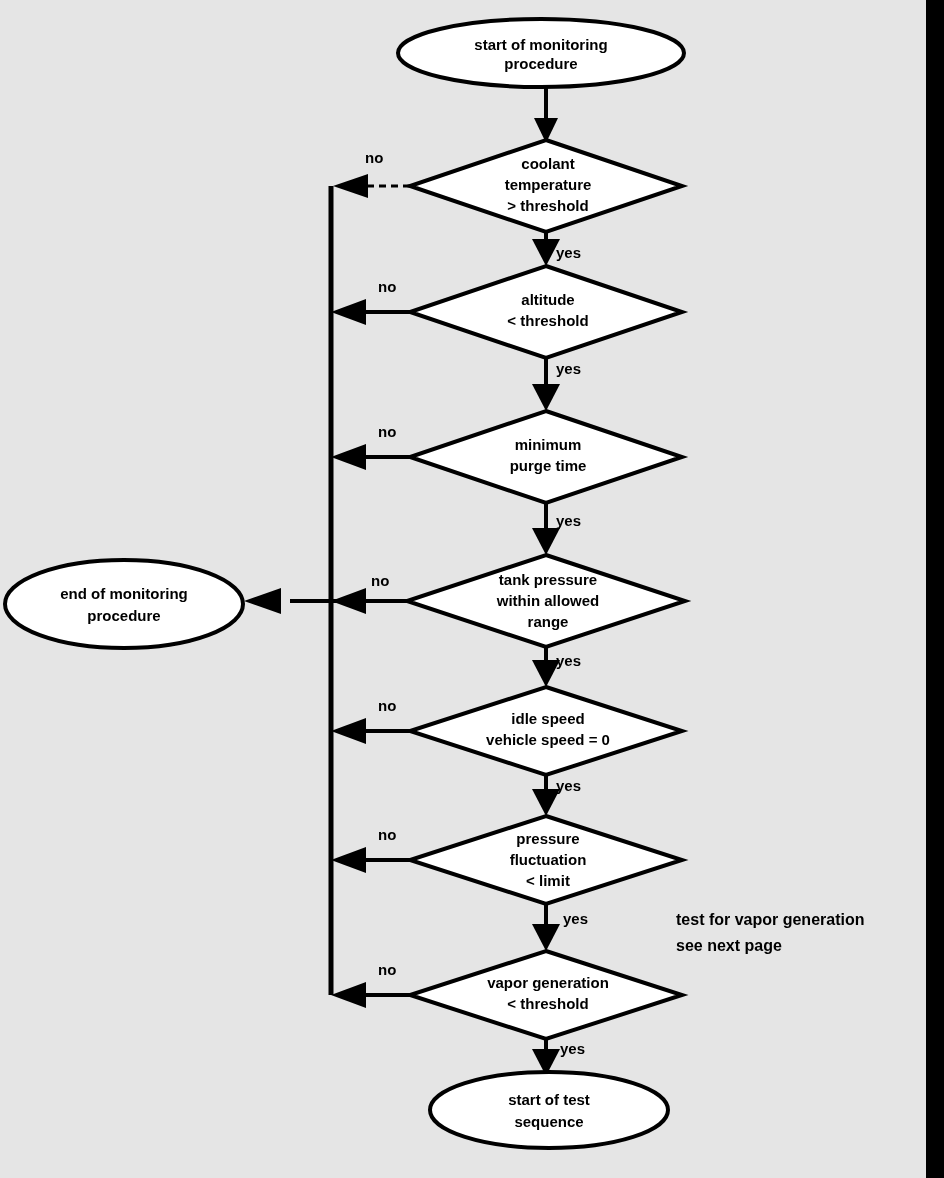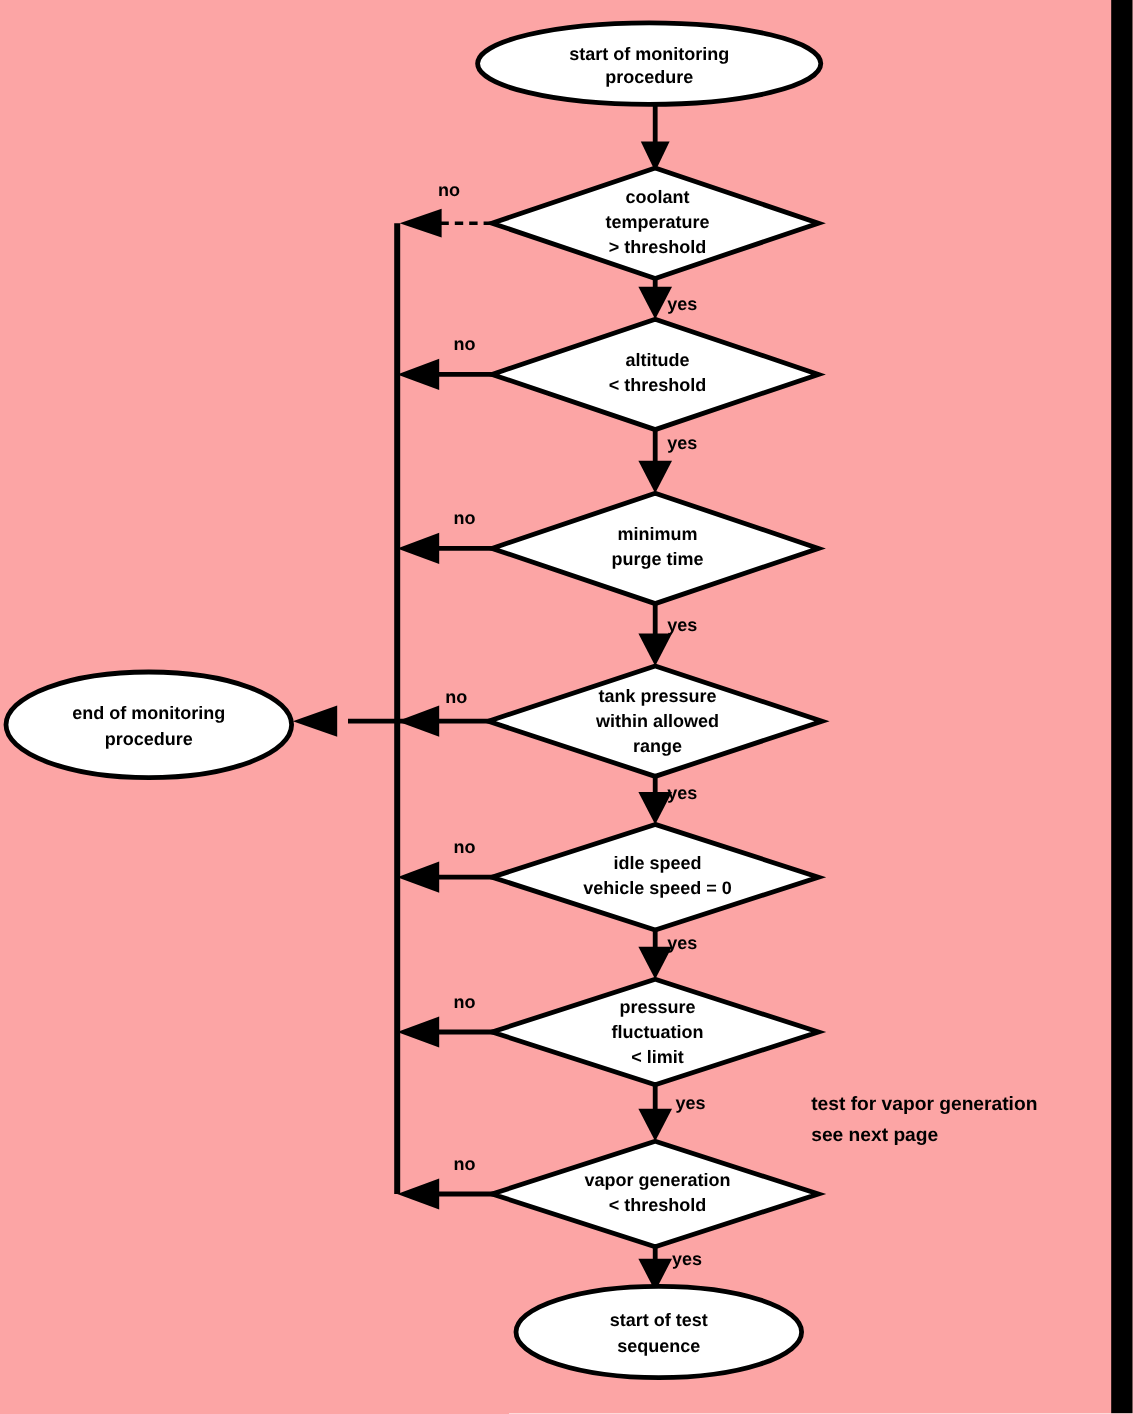--- a/index.html
+++ b/index.html
@@ -4,21 +4,21 @@
 <style>
   html, body {
     margin: 0;
     padding: 0;
     background: #ffffff;
   }
   #page {
     position: relative;
     width: 944px;
     height: 1178px;
-    background: #fca5a5;
+    background: #e5e5e5;
     overflow: hidden;
     font-family: "Liberation Sans", sans-serif;
   }
   #flow-svg {
     position: absolute;
     left: 0;
     top: 0;
     width: 944px;
     height: 1178px;
   }

